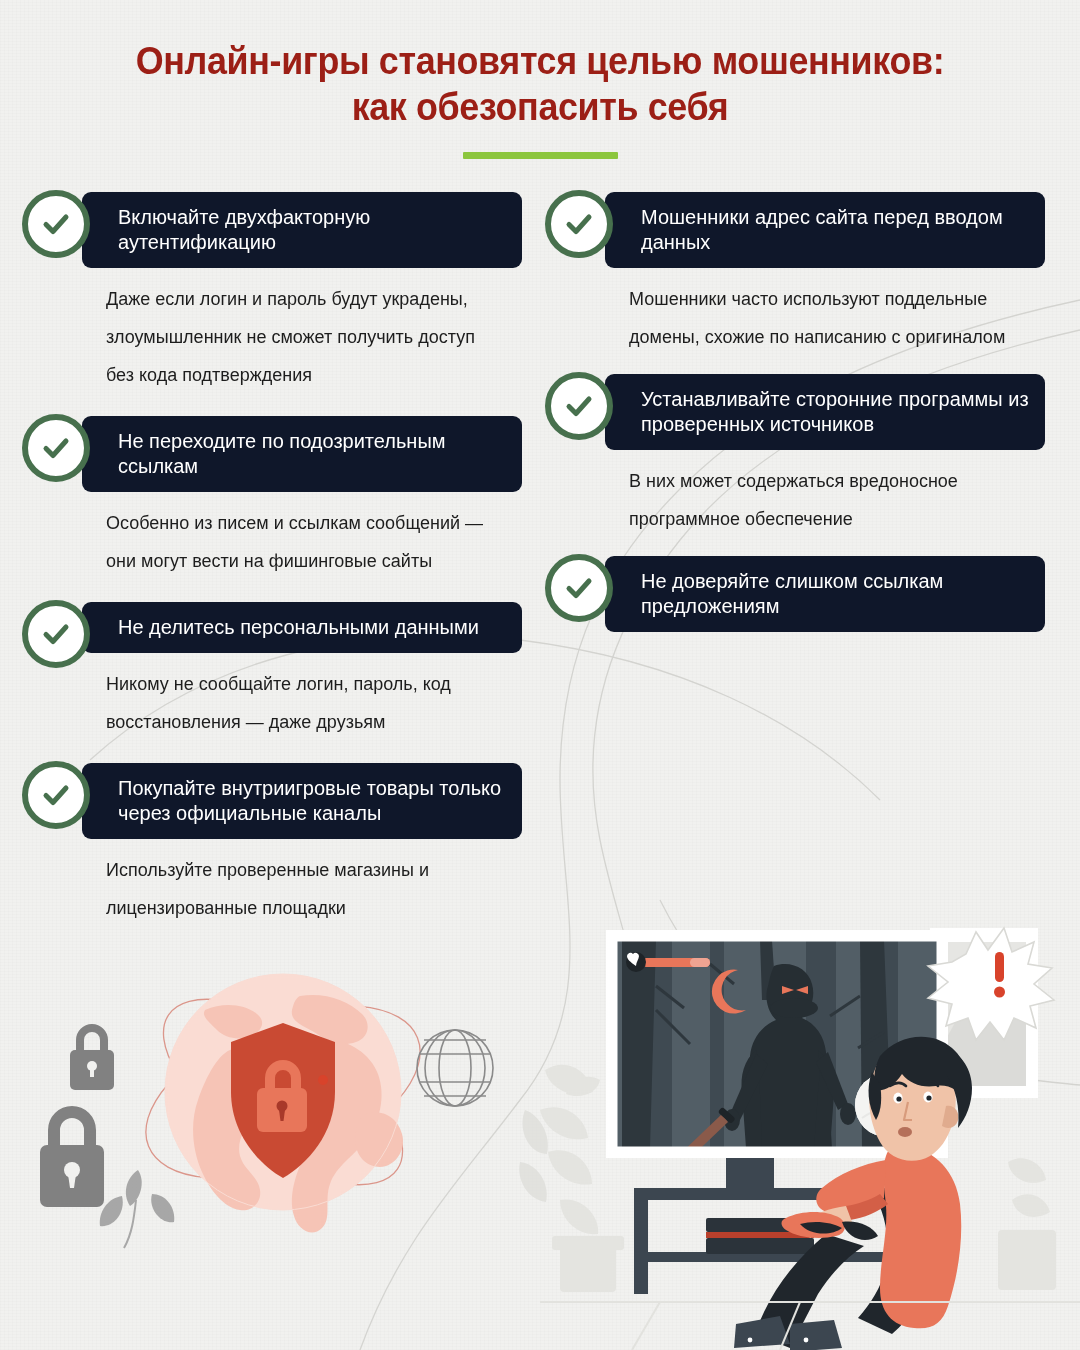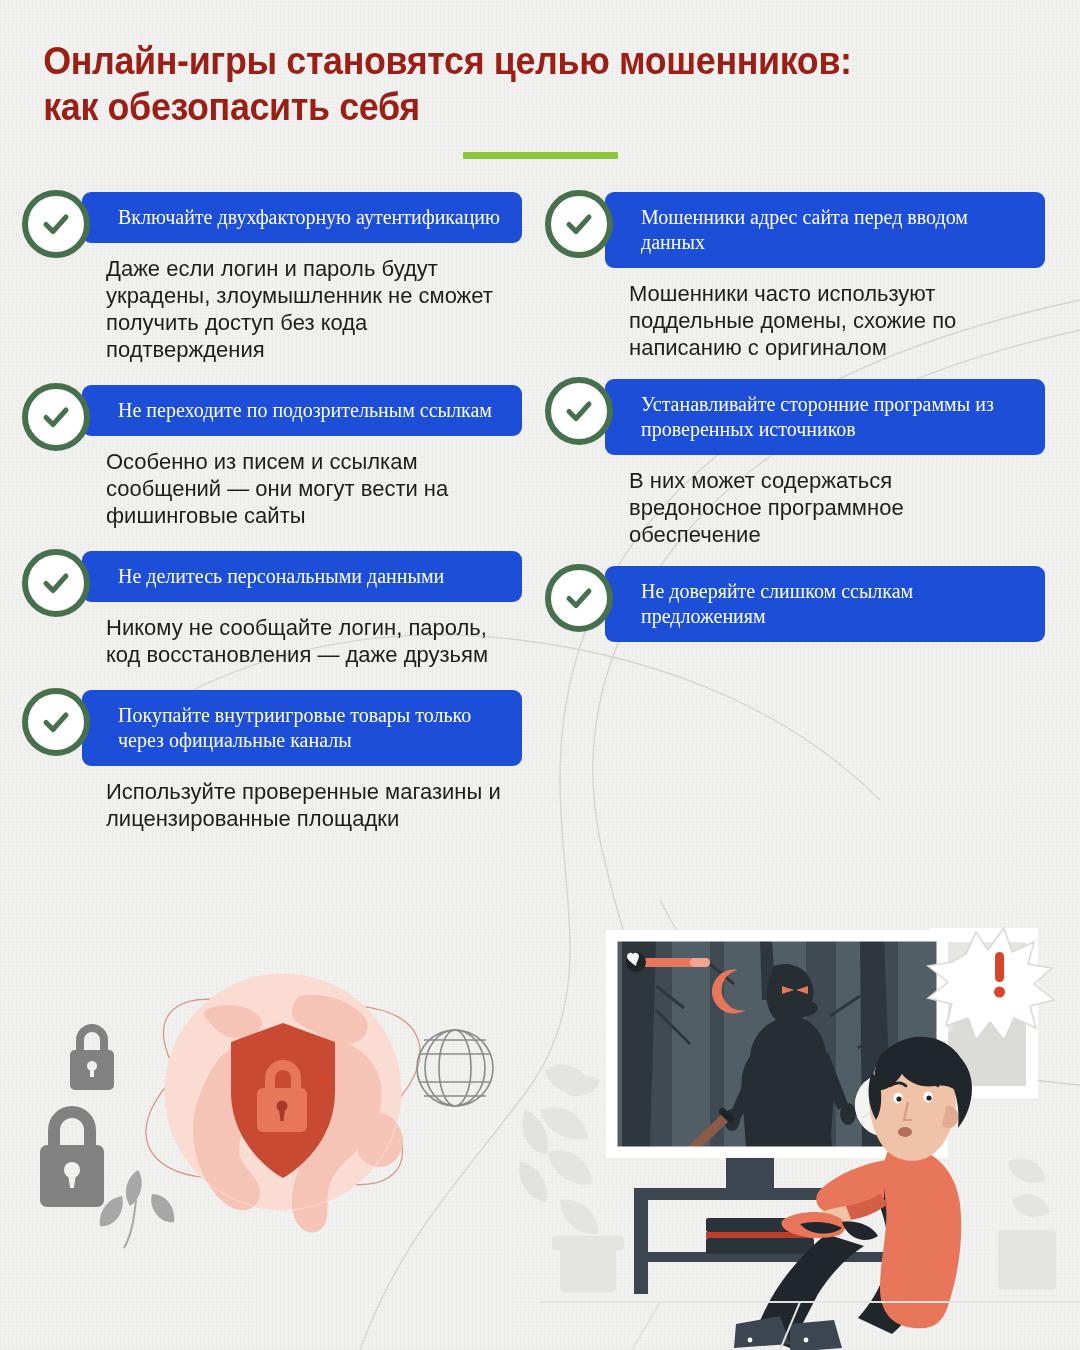--- a/index.html
+++ b/index.html
@@ -11,55 +11,55 @@
   }
   
   .paper-texture{
     position:absolute;inset:0;pointer-events:none;z-index:1;
     background-image:
       repeating-linear-gradient(0deg,rgba(0,0,0,0.012) 0 1px,transparent 1px 3px),
       repeating-linear-gradient(90deg,rgba(0,0,0,0.010) 0 1px,transparent 1px 4px);
   }
 
   
-  .title-wrap{position:absolute;top:38px;left:0;width:1080px;z-index:6;}
+  .title-wrap{position:absolute;top:38px;left:0;width:1080px;text-align:center;z-index:6;}
   .title-line{
     color:#9c1f16;font-weight:bold;font-size:39px;line-height:46px;
     letter-spacing:-0.4px;white-space:nowrap;
     transform:scaleX(0.92);transform-origin:center;
   }
   .title-rule{
     width:155px;height:7px;background:#8cc63e;margin:22px auto 0;border-radius:1px;
   }
 
   
   .bg-curves{position:absolute;inset:0;z-index:2;pointer-events:none;}
 
   
   .col{position:absolute;z-index:5;}
   .col-left{left:22px;top:192px;width:500px;}
   .col-right{left:545px;top:192px;width:500px;}
 
   .card{position:relative;margin-bottom:4px;}
   .banner{
-    margin-left:60px;background:#1d4ed8;border-radius:9px;
+    margin-left:60px;background:#0f172a;border-radius:9px;
     padding:13px 16px 13px 36px;min-height:44px;box-sizing:border-box;
-    display:flex;align-items:center;font-family:Liberation Serif, serif;
+    display:flex;align-items:center;
   }
   .banner-text{
     color:#ffffff;font-size:20px;line-height:25px;font-weight:400;
   }
   .check-circle{
     position:absolute;left:0;top:-2px;width:68px;height:68px;border-radius:50%;
     background:#ffffff;border:6px solid #47704d;box-sizing:border-box;
     display:flex;align-items:center;justify-content:center;
   }
   .check-circle svg{display:block;}
   .body-text{
-    margin:12px 0 0 84px;color:#1d1d1d;font-size:22px;line-height:27px;
+    margin:12px 0 0 84px;color:#1d1d1d;font-size:18px;line-height:38px;
     max-width:400px;
   }
   .col-right .body-text{max-width:395px;}
 
   
   .card.gap-a{margin-bottom:22px;}
   .card.gap-b{margin-bottom:18px;}
 
   
   .illus{position:absolute;left:0;top:900px;width:1080px;height:450px;z-index:4;}

